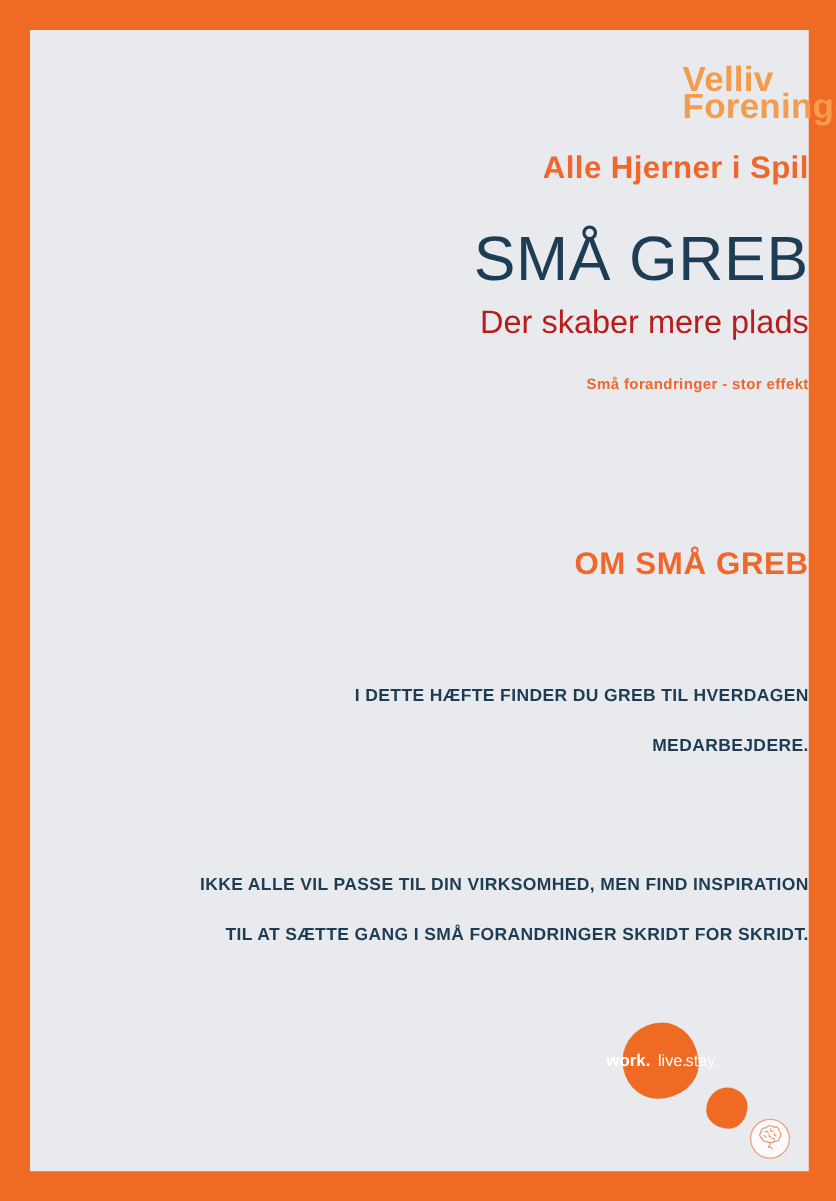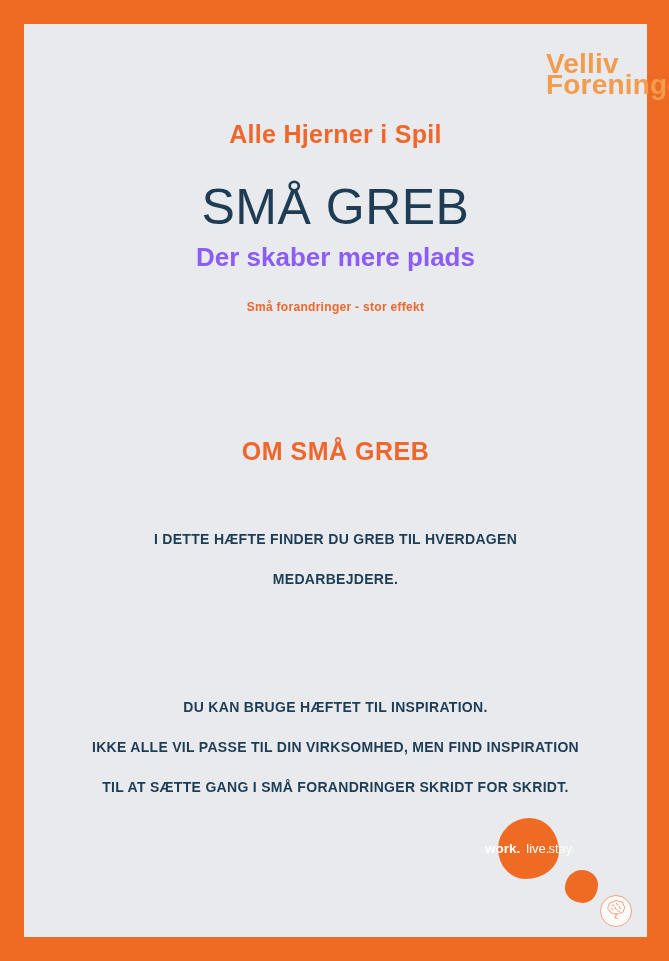--- a/index.html
+++ b/index.html
@@ -10,21 +10,21 @@
     height: 961px;
     background: #EF6A23;
     font-family: "Liberation Sans", sans-serif;
     overflow: hidden;
   }
   .inner {
     position: absolute;
     left: 24px; top: 24px; right: 22px; bottom: 24px;
     background: #E8EAEE;
   }
-  .abs { position: absolute; left: 0; width: 100%; text-align: center; white-space: nowrap; }
+  .abs { position: absolute; left: 0; width: 100%; text-align: right; white-space: nowrap; }
 
   .brand-logo {
     position: absolute;
     left: 522px; top: 29px;
     text-align: left;
     color: #F39C4E;
     font-weight: bold;
     font-size: 28px;
     line-height: 21px;
     letter-spacing: 0.2px;
@@ -41,22 +41,22 @@
   .title {
     top: 155px;
     color: #1E3D54;
     font-weight: normal;
     font-size: 50px;
     line-height: 56px;
     letter-spacing: 0.5px;
   }
   .subtitle {
     top: 216px;
-    color: #8b5cf6;
-    font-weight: bold;
+    color: #b91c1c;
+    font-weight: normal;
     font-size: 26px;
     line-height: 34px;
   }
   .tagline {
     top: 273px;
     color: #F0662B;
     font-weight: bold;
     font-size: 12px;
     line-height: 20px;
     letter-spacing: 0.3px;
@@ -69,21 +69,21 @@
     line-height: 30px;
     letter-spacing: 0.5px;
   }
   .body-par {
     color: #1E3D54;
     font-weight: bold;
     font-size: 14px;
     line-height: 40px;
     letter-spacing: 0.3px;
   }
-  .par1 { top: 495px; }
+  .par1 { top: 512px; }
   .par2 { top: 663px; }
 
   .wls-blob {
     position: absolute;
     left: 474px; top: 794px;
     width: 61px; height: 61px;
     background: #EF6A23;
     border-radius: 52% 48% 55% 45% / 50% 55% 45% 50%;
     display: flex;
     flex-direction: row;
@@ -135,21 +135,20 @@
     <div class="abs tagline">Små forandringer - stor effekt</div>
 
     <div class="abs section-heading">OM SMÅ GREB</div>
 
     <div class="abs body-par par1">
       <div>I DETTE HÆFTE FINDER DU GREB TIL HVERDAGEN</div>
       <div>MEDARBEJDERE.</div>
     </div>
 
     <div class="abs body-par par2">
-      <div>DU KAN BRUGE HÆFTET TIL INSPIRATION.</div>
       <div>IKKE ALLE VIL PASSE TIL DIN VIRKSOMHED, MEN FIND INSPIRATION</div>
       <div>TIL AT SÆTTE GANG I SMÅ FORANDRINGER SKRIDT FOR SKRIDT.</div>
     </div>
 
     <div class="wls-blob">
       <div class="wls-word1">work.</div>
       <div class="wls-word2">live.</div>
       <div class="wls-word3">stay.</div>
     </div>
 

